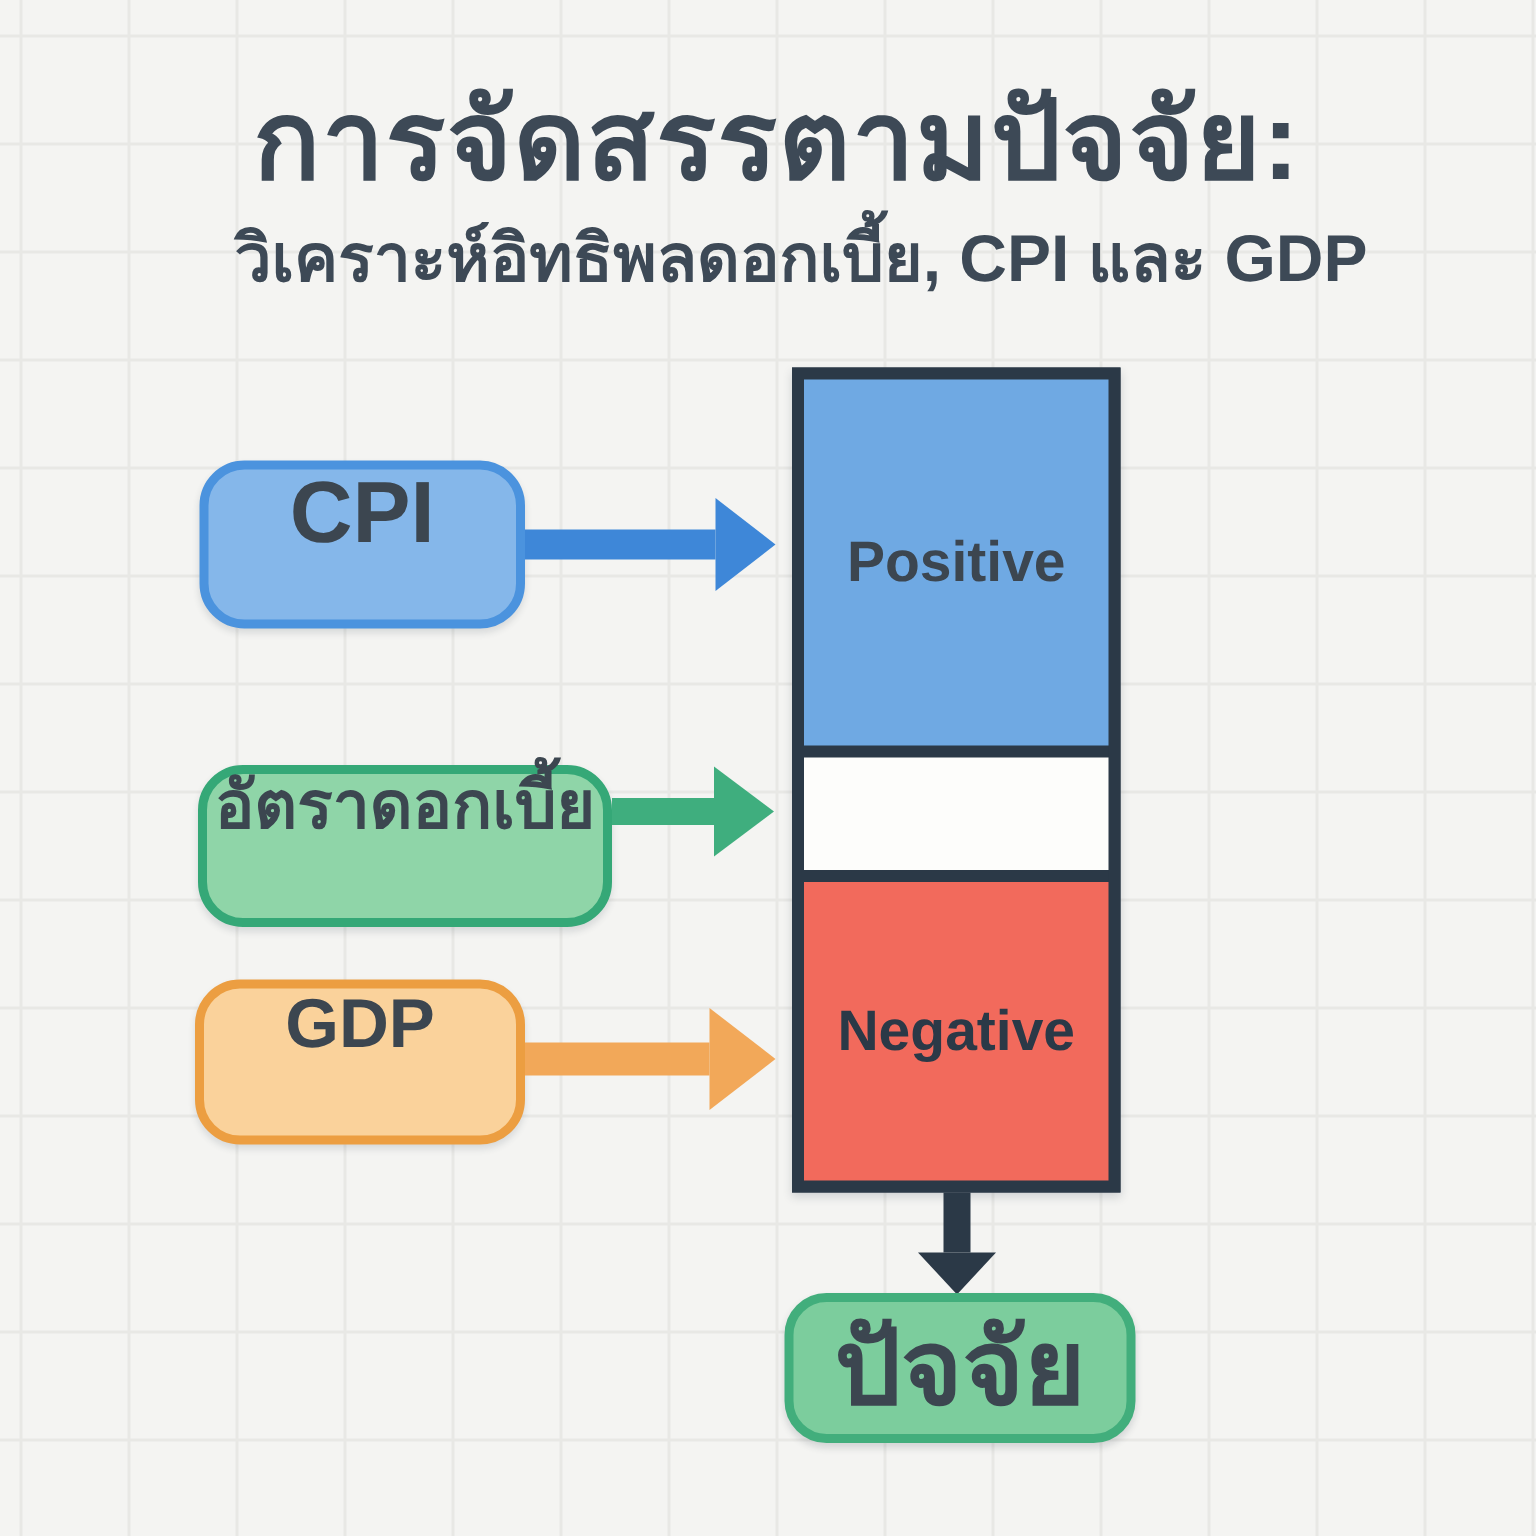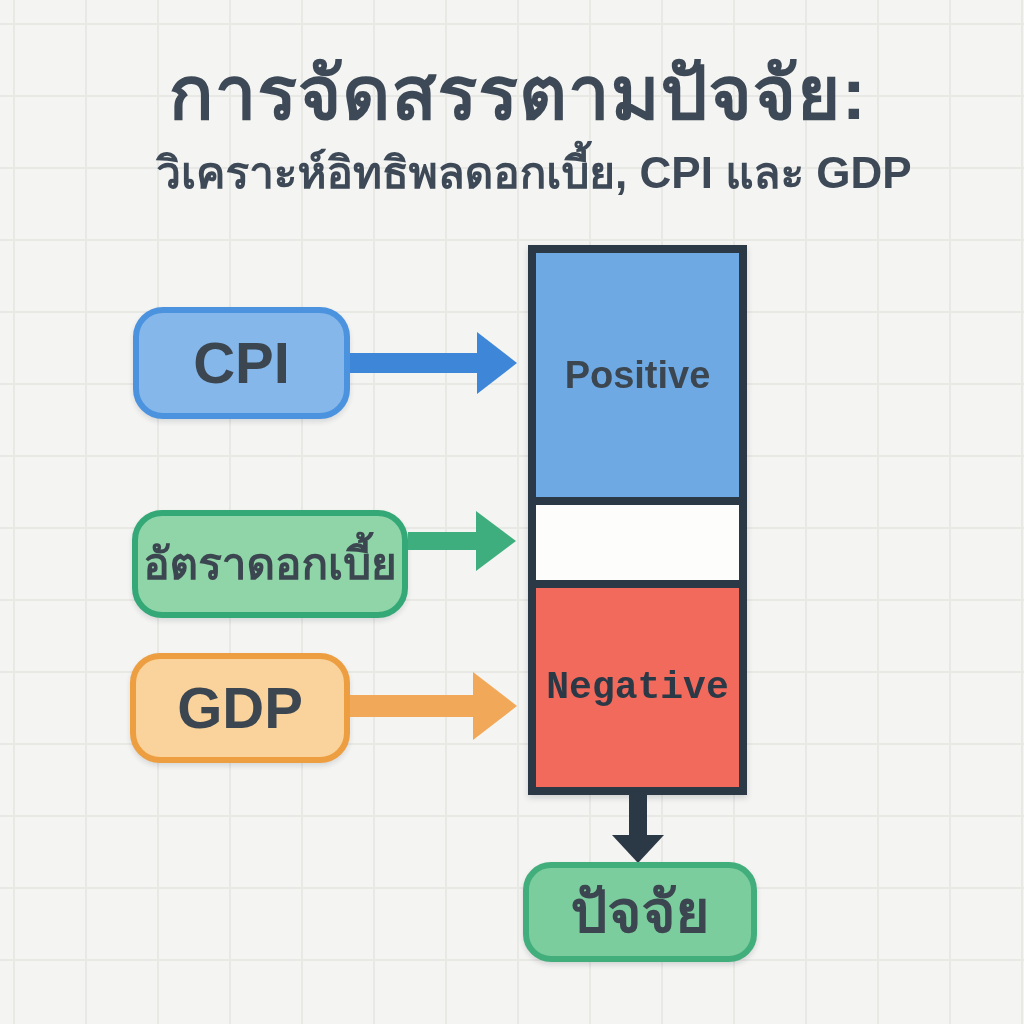--- a/index.html
+++ b/index.html
@@ -38,21 +38,20 @@
     font-weight: 600;
     color: var(--text-title, #3D4956);
     line-height: 1.4;
   }
 
   
   .fbox {
     position: absolute;
     box-sizing: border-box;
     display: flex;
-    align-items: center;
     justify-content: center;
     border-radius: 30px;
     box-shadow: 0 3px 5px rgba(44,58,71,0.14);
   }
   .fbox .label {
     font-weight: 700;
     color: var(--text-dark, #3C4650);
     line-height: 1;
     white-space: nowrap;
   }
@@ -65,21 +64,21 @@
   .fbox-interest {
     left: 132px; top: 510px; width: 276px; height: 108px;
     background: var(--green-fill, #8FD5A8);
     border: 6px solid var(--green-border, #35A877);
     font-size: 44px;
   }
   .fbox-gdp {
     left: 130px; top: 653px; width: 220px; height: 110px;
     background: var(--orange-fill, #FAD29B);
     border: 6px solid var(--orange-border, #EC9E41);
-    font-size: 58px;
+    font-size: 46px;
   }
 
   
   .harrow {
     position: absolute;
     display: flex;
     align-items: center;
   }
   .harrow .stem { height: 20px; }
   .harrow .head { width: 0; height: 0; }
@@ -120,21 +119,21 @@
   .cell {
     display: flex;
     align-items: center;
     justify-content: center;
     font-size: 38px;
     font-weight: 600;
     line-height: 1;
   }
   .cell-positive { height: 244px; background: var(--blue-cell, #6FA9E3); color: var(--text-dark, #3A434D); }
   .cell-neutral  { height: 75px;  background: var(--white-cell, #FDFDFB); margin: 8px 0; }
-  .cell-negative { height: 199px; background: var(--red-cell, #F26A5C); color: var(--dark-slate, #2F3B4B); font-family: Liberation Mono, monospace; }
+  .cell-negative { height: 199px; background: var(--red-cell, #F26A5C); color: var(--dark-slate, #2F3B4B); }
 
   
   .down-arrow {
     position: absolute;
     left: 612px; top: 795px;
     width: 52px;
     display: flex;
     flex-direction: column;
     align-items: center;
   }
@@ -154,21 +153,21 @@
     box-sizing: border-box;
     background: var(--factor-fill, #7CCD9D);
     border: 6px solid var(--factor-border, #42AE7C);
     border-radius: 28px;
     display: flex;
     align-items: center;
     justify-content: center;
     box-shadow: 0 3px 5px rgba(44,58,71,0.16);
   }
   .result-box .label {
-    font-size: 58px;
+    font-size: 70px;
     font-weight: 700;
     color: var(--text-dark, #3A4454);
     line-height: 1;
   }
 </style>
 </head>
 <body>
 
 <div class="canvas">
 

